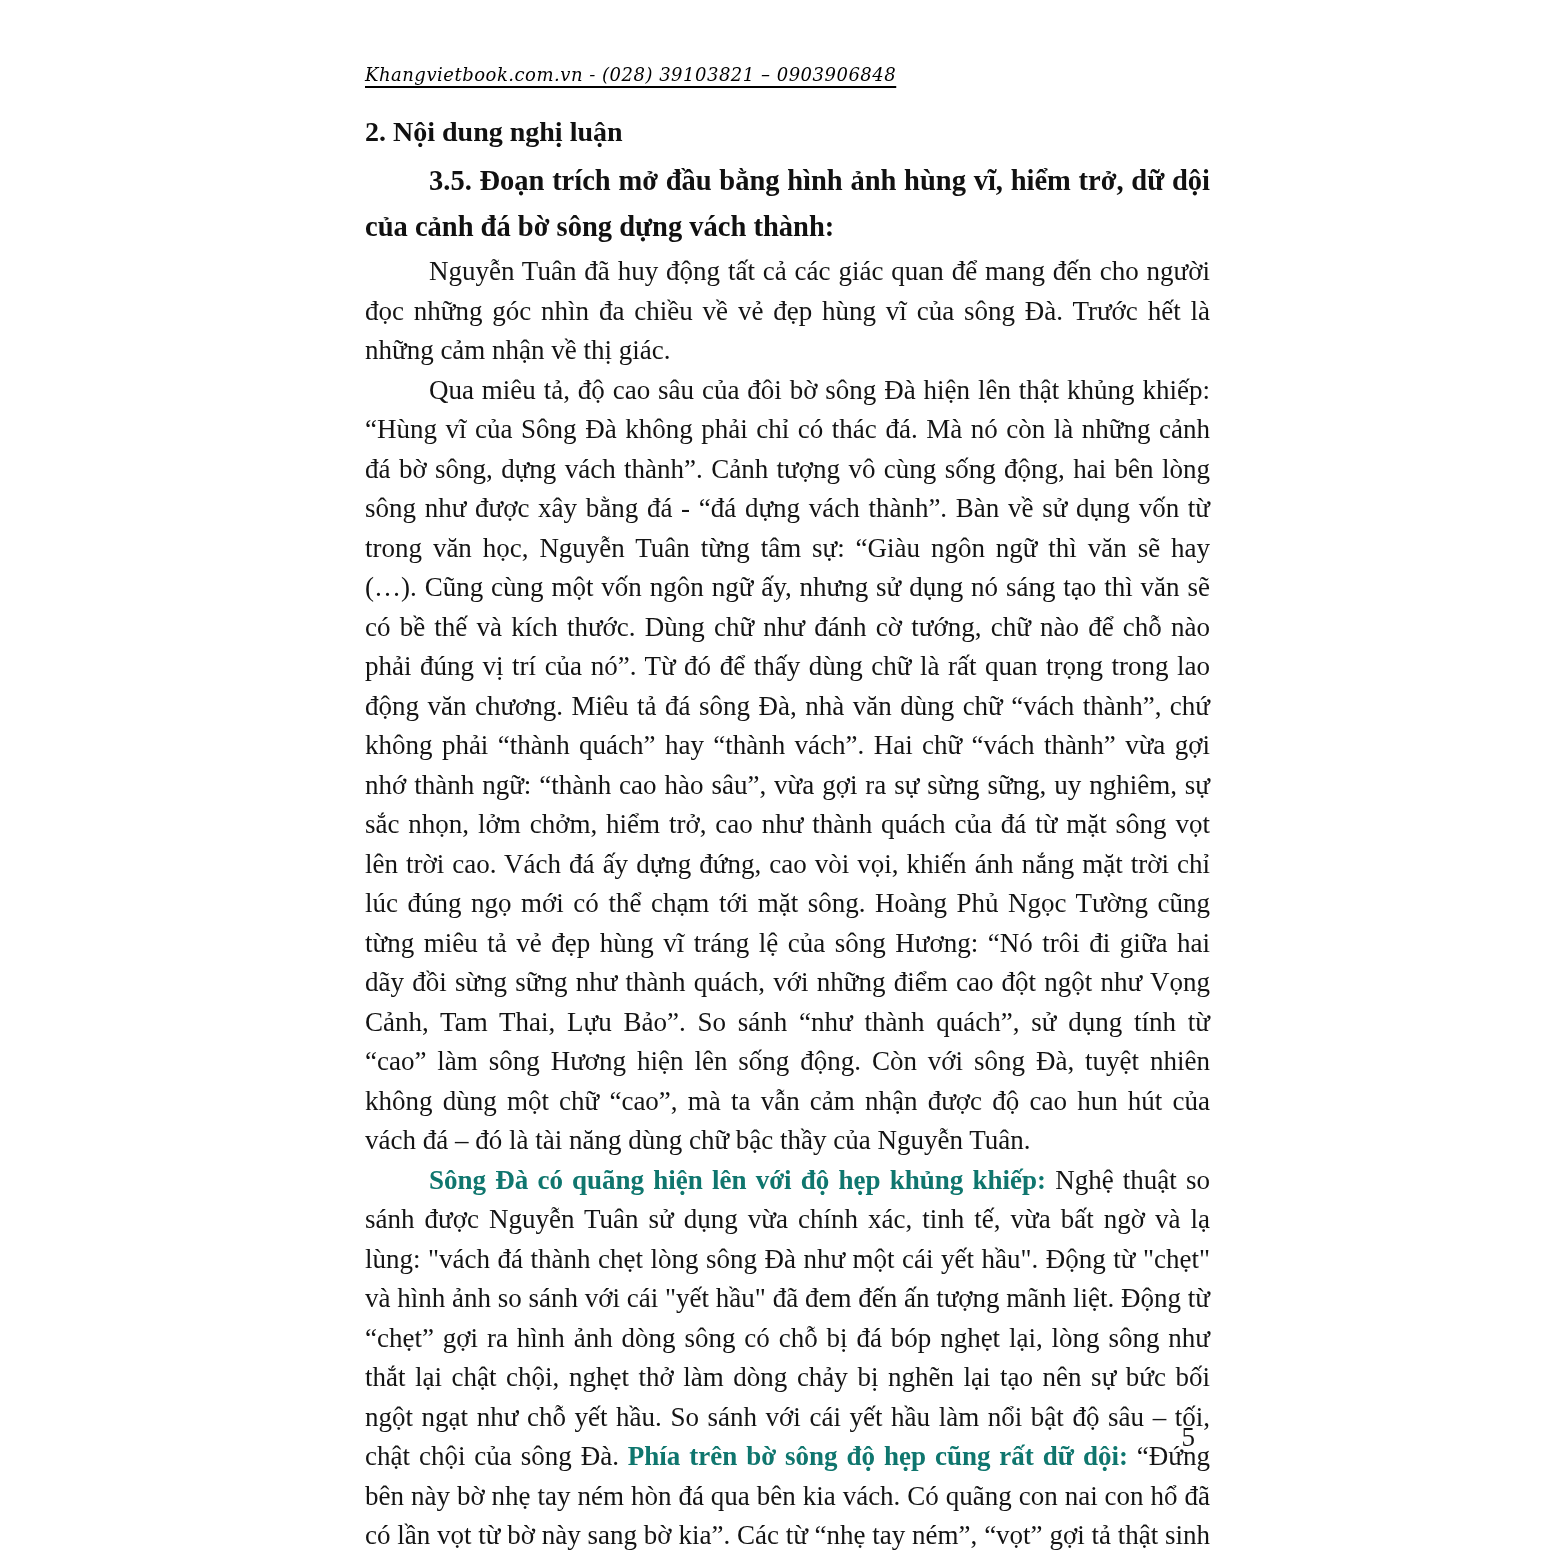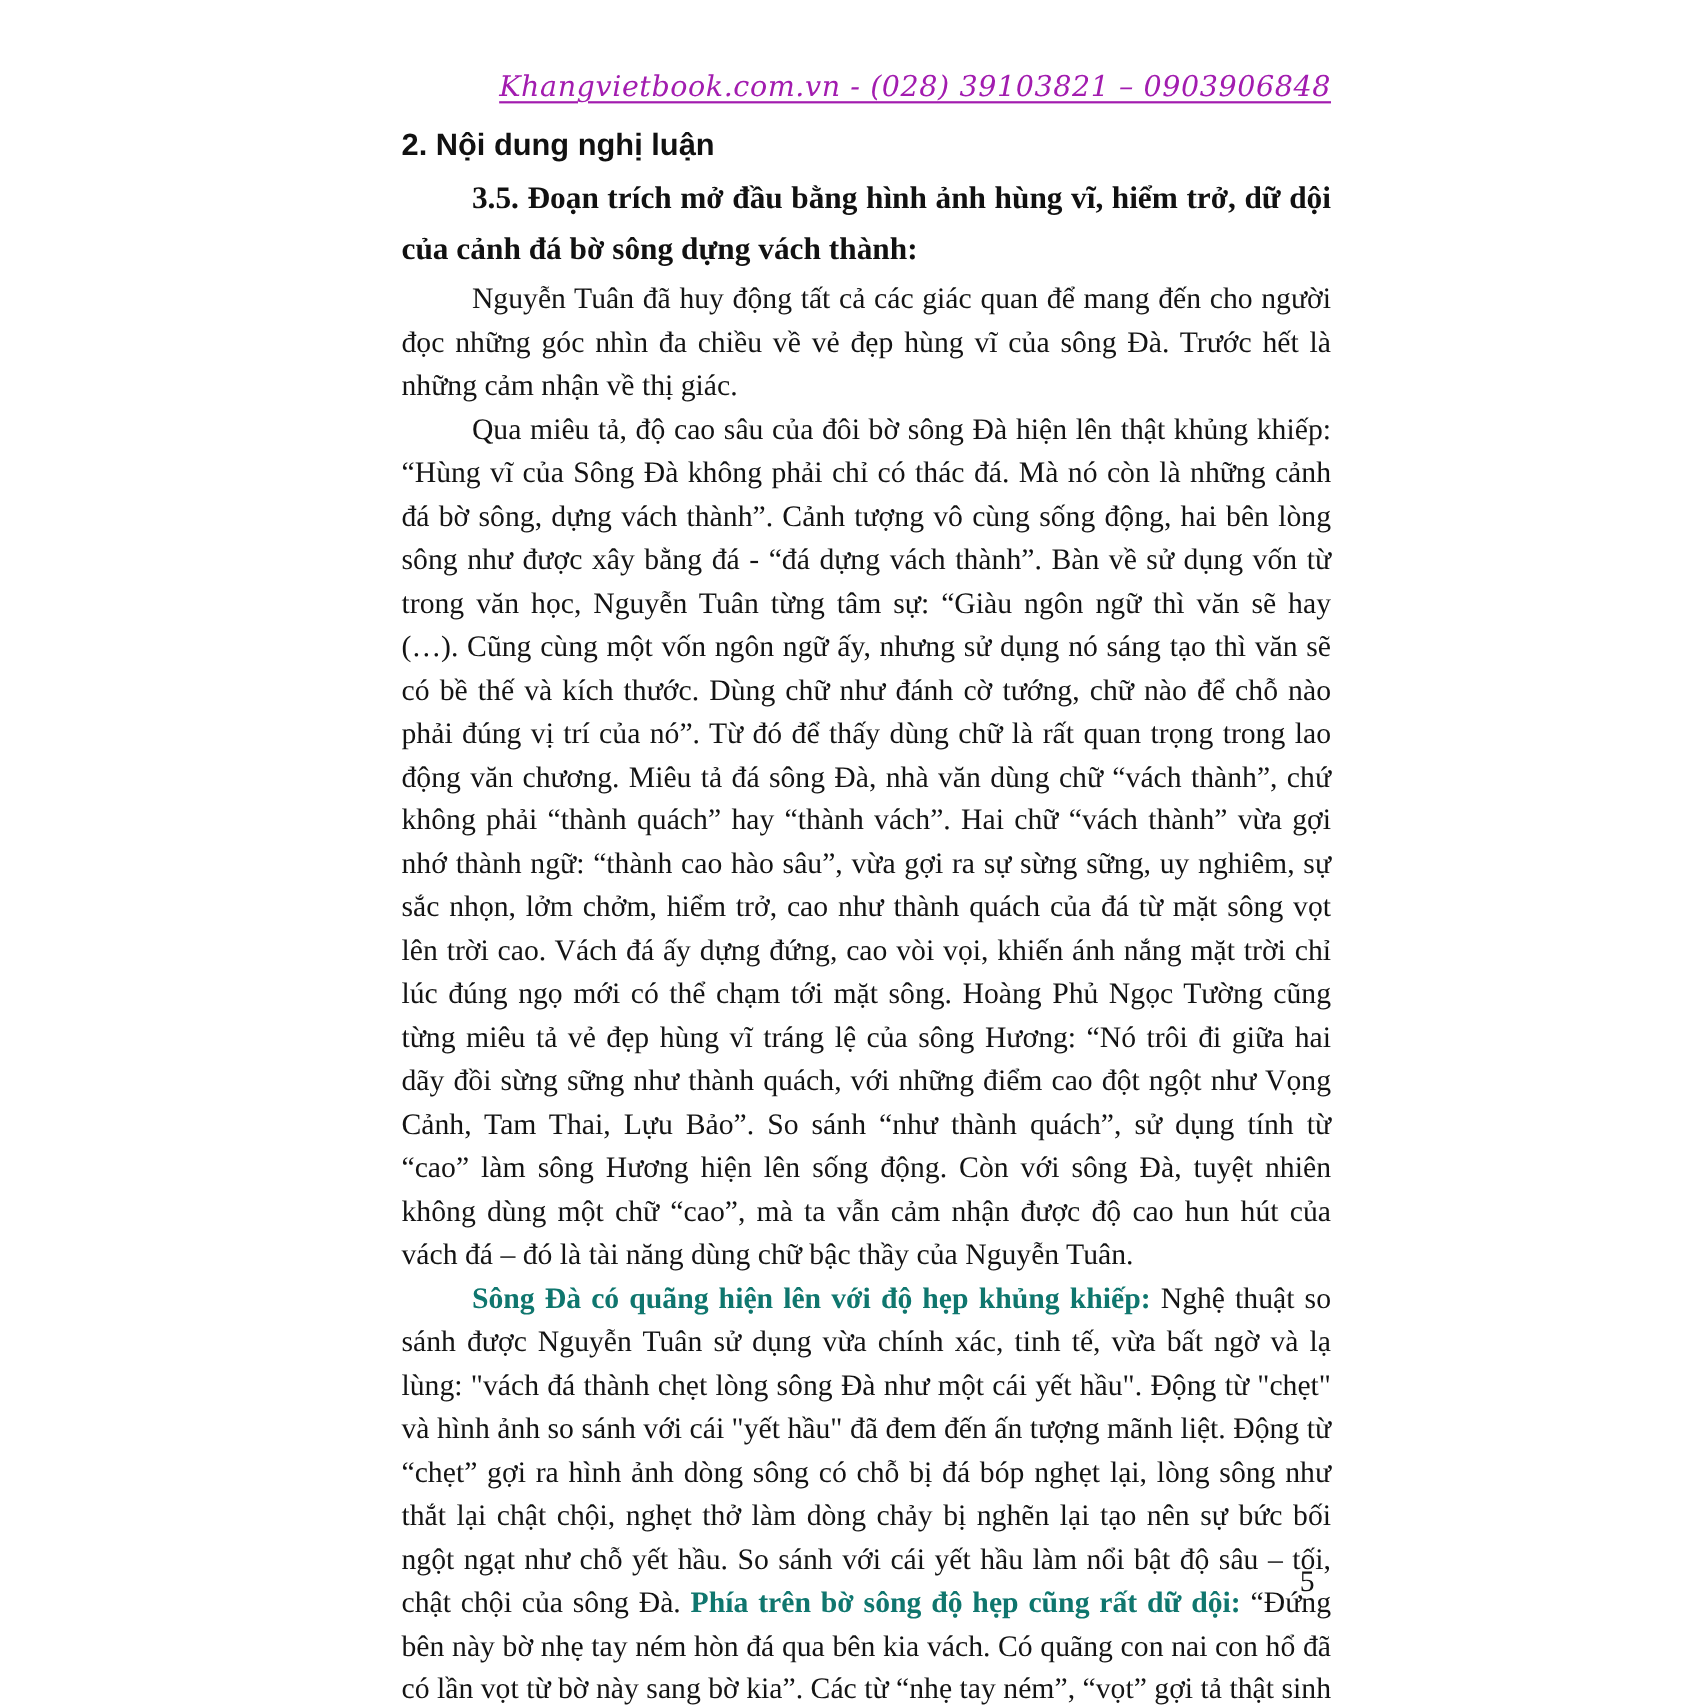--- a/index.html
+++ b/index.html
@@ -14,41 +14,41 @@
     background: #ffffff;
     overflow: hidden;
     color: #1a1a1a;
   }
   
   .header {
     position: absolute;
     top: 64px;
     left: 365px;
     width: 845px;
-    text-align: right;
+    text-align: left;
     font-family: "DejaVu Serif", serif;
     font-style: italic;
-    font-size: 26px;
-    color: #a21caf;
+    font-size: 18px;
+    color: #000000;
     letter-spacing: 0.5px;
   }
   .header .header-text {
     text-decoration: underline;
     text-underline-offset: 5px;
     text-decoration-thickness: 1.5px;
   }
   
   .content {
     position: absolute;
     top: 112px;
     left: 365px;
     width: 845px;
   }
   .main-heading {
-    font-family: Liberation Sans, sans-serif;
+    font-family: Liberation Serif, serif;
     font-weight: 700;
     font-size: 28px;
     line-height: 40px;
     margin: 0 0 6px 0;
     color: #111111;
   }
   .sub-heading {
     font-family: "Liberation Serif", "DejaVu Serif", serif;
     font-weight: 700;
     font-size: 28.5px;

